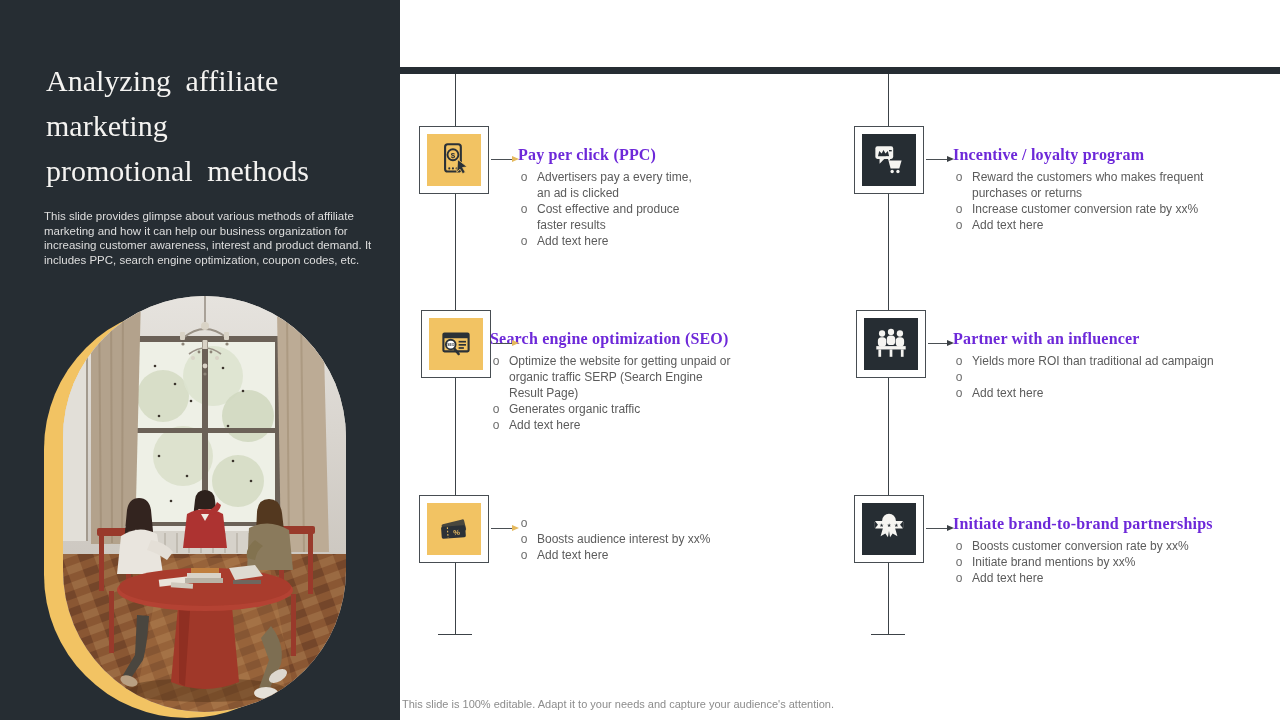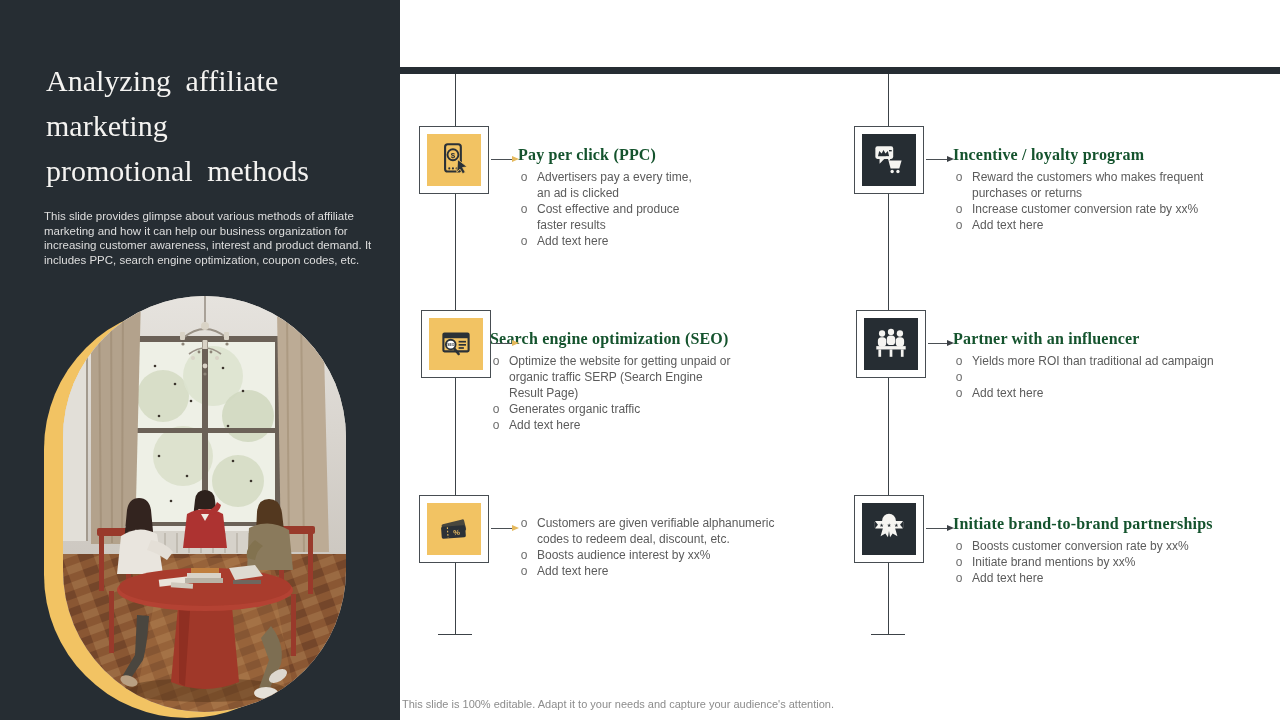--- a/index.html
+++ b/index.html
@@ -39,21 +39,21 @@
   .icon-sq svg { width:42px; height:42px; }
 
   .arrow { position:absolute; height:1px; background:#4a4f54; z-index:1; }
   .arrow::after { content:""; position:absolute; right:-7px; top:-3.5px;
                   border-left:7px solid #3b4045; border-top:3.5px solid transparent;
                   border-bottom:3.5px solid transparent; }
   .arrow.yellow-head::after { border-left-color:#e5b95c; }
 
   .textblock { position:absolute; width:330px; }
   .textblock h3 { margin:0 0 5px 0; font-family:"Liberation Serif", serif;
-                  font-size:16px; color:#14532d; font-weight:700; letter-spacing:.2px; }
+                  font-size:16px; color:#6d28d9; font-weight:700; letter-spacing:.2px; }
   .textblock ul { list-style:none; margin:0; padding:0; }
   .textblock li { display:flex; font-size:12px; color:#5b5b5b; line-height:16px; }
   .textblock li .m { width:12px; margin-right:7px; text-align:center; flex:none; color:#6d6d6d; }
   .textblock li .t { white-space:pre-line; }
 
   
   .b0i{left:419px;top:126px}.b0a{left:491px;top:159px;width:21px}.b0t{left:518px;top:146px}
   .b1i{left:854px;top:126px}.b1a{left:926px;top:159px;width:21px}.b1t{left:953px;top:146px}
   .b2i{left:421px;top:310px}.b2a{left:493px;top:343px;width:19px}.b2t{left:490px;top:330px}
   .b3i{left:856px;top:310px}.b3a{left:928px;top:343px;width:19px}.b3t{left:953px;top:330px}
@@ -371,22 +371,20 @@
           <text x="22.5" y="26" font-size="7" text-anchor="middle" fill="#f2c363" font-weight="bold" font-family="Liberation Sans, sans-serif">%</text>
         </g>
       </svg>
     </div>
   </div>
   <div class="arrow yellow-head b4a"></div>
   <div class="textblock b4t">
     <ul>
       <li>
           <span class="m">o</span>
-          <span class="t">Customers are given verifiable alphanumeric
-codes to redeem deal, discount, etc.</span>
         </li>
       <li>
           <span class="m">o</span>
           <span class="t">Boosts audience interest by xx%</span>
         </li>
       <li>
           <span class="m">o</span>
           <span class="t">Add text here</span>
         </li>
     </ul>

